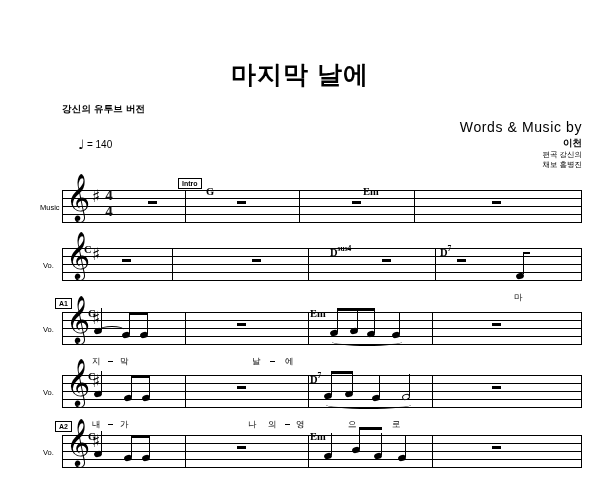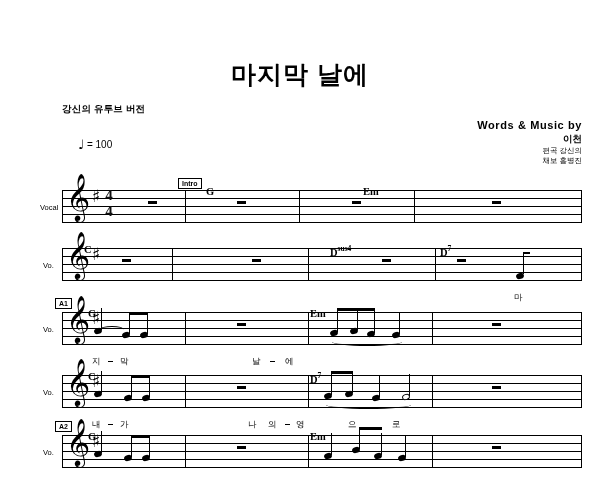--- a/index.html
+++ b/index.html
@@ -52,24 +52,23 @@
     color: #000;
     letter-spacing: 0.2px;
   }
   .credits {
     position: absolute;
     right: 18px; top: 118px;
     text-align: right;
     line-height: 1.35;
   }
   .credits .cw {
-    font-size: 11px;
+    font-size: 14px;
     letter-spacing: 0.6px;
     color: #000;
-    font-weight: bold;
   }
   .credits .name {
     font-size: 9.5px;
     font-weight: bold;
     color: #000;
   }
   .credits .small {
     font-size: 7.5px;
     color: #000;
   }
@@ -257,21 +256,21 @@
 
   <div class="credits">
     <div class="cw">Words &amp; Music by</div>
     <div class="name">이천</div>
     <div class="small">편곡 강신의</div>
     <div class="small">채보 홍병진</div>
   </div>
 
   <div class="tempo">
     <span class="note-glyph">♩</span>
-    <span>= 100</span>
+    <span>= 140</span>
   </div>
 
   <div class="system" style="top:190px;">
     <div class="staff">
       <div class="line l1"></div>
       <div class="line l2"></div>
       <div class="line l3"></div>
       <div class="line l4"></div>
       <div class="line l5"></div>
 
@@ -287,21 +286,21 @@
       <div class="barline" style="left:237px;"></div>
       <div class="barline" style="left:352px;"></div>
       <div class="barline" style="left:519px;"></div>
 
       <div class="rest" style="left:86px; top:11px;"></div>
       <div class="rest" style="left:175px; top:11px;"></div>
       <div class="rest" style="left:290px; top:11px;"></div>
       <div class="rest" style="left:430px; top:11px;"></div>
     </div>
 
-    <div class="inst-label" style="left:40px; top:13px;">Vocal</div>
+    <div class="inst-label" style="left:40px; top:13px;">Music</div>
 
     <div class="rehearsal" style="left:178px; top:-12px;">Intro</div>
 
     <div class="chord" style="left:206px; top:-4px;">
       <span>G</span>
     </div>
     <div class="chord" style="left:363px; top:-4px;">
       <span>Em</span>
     </div>
   </div>

